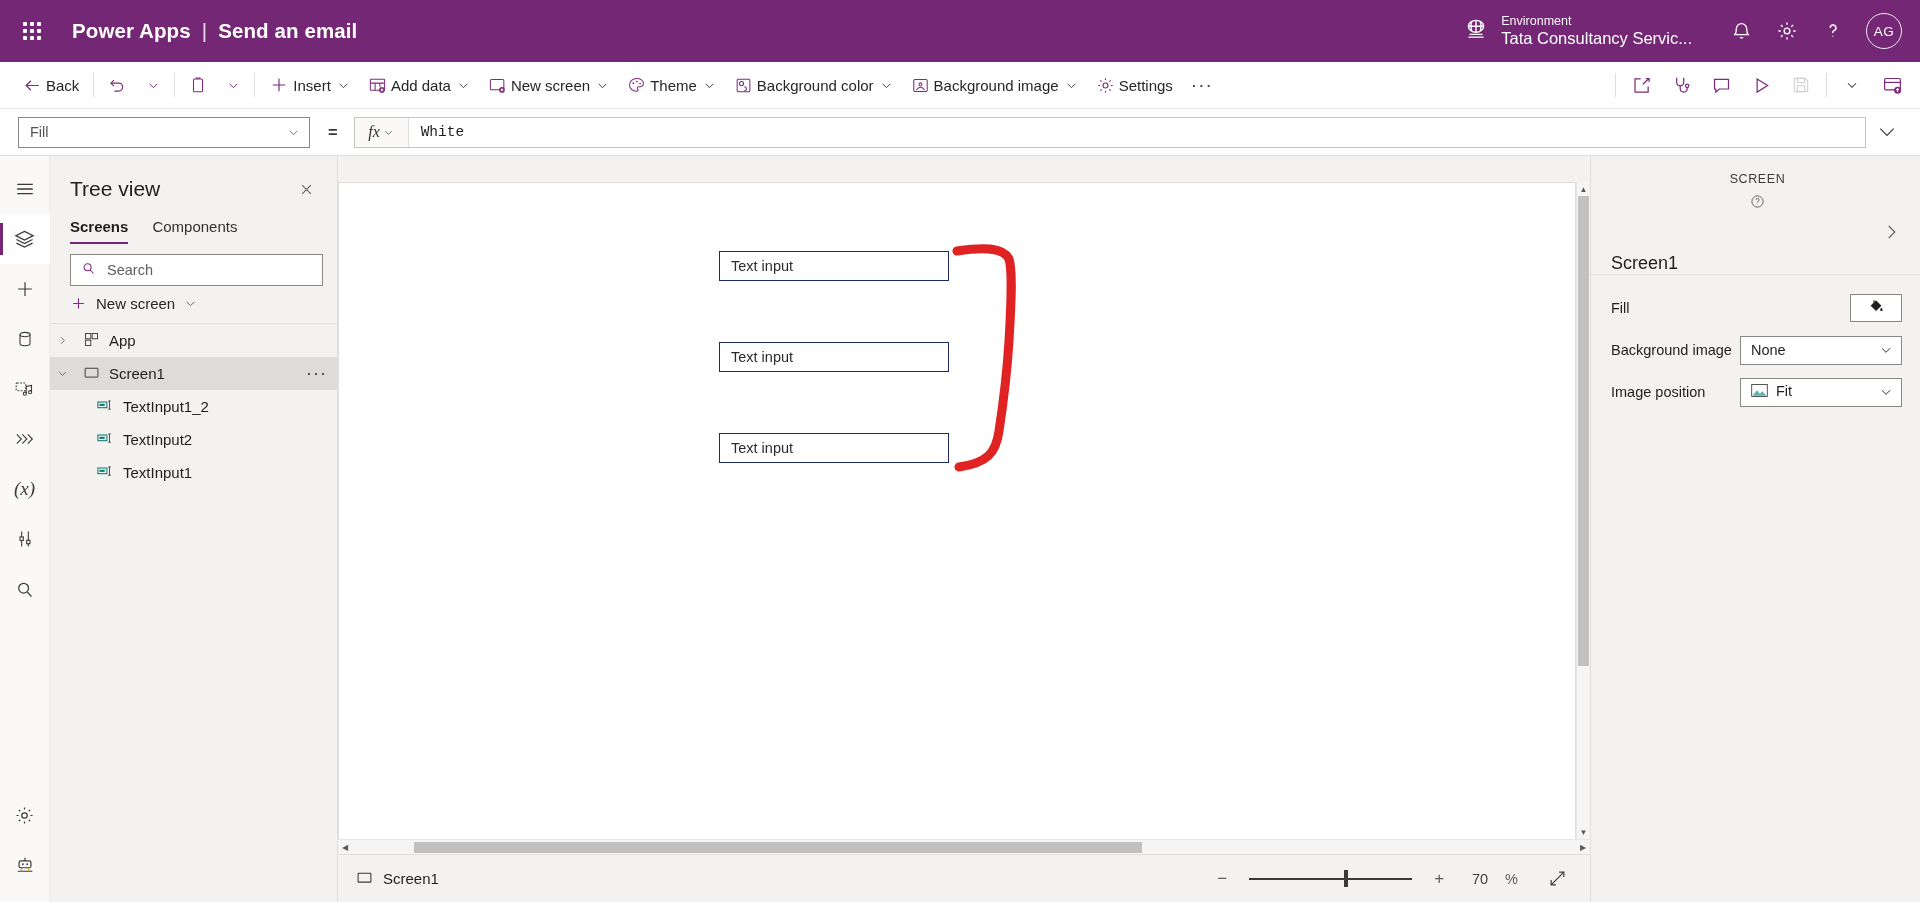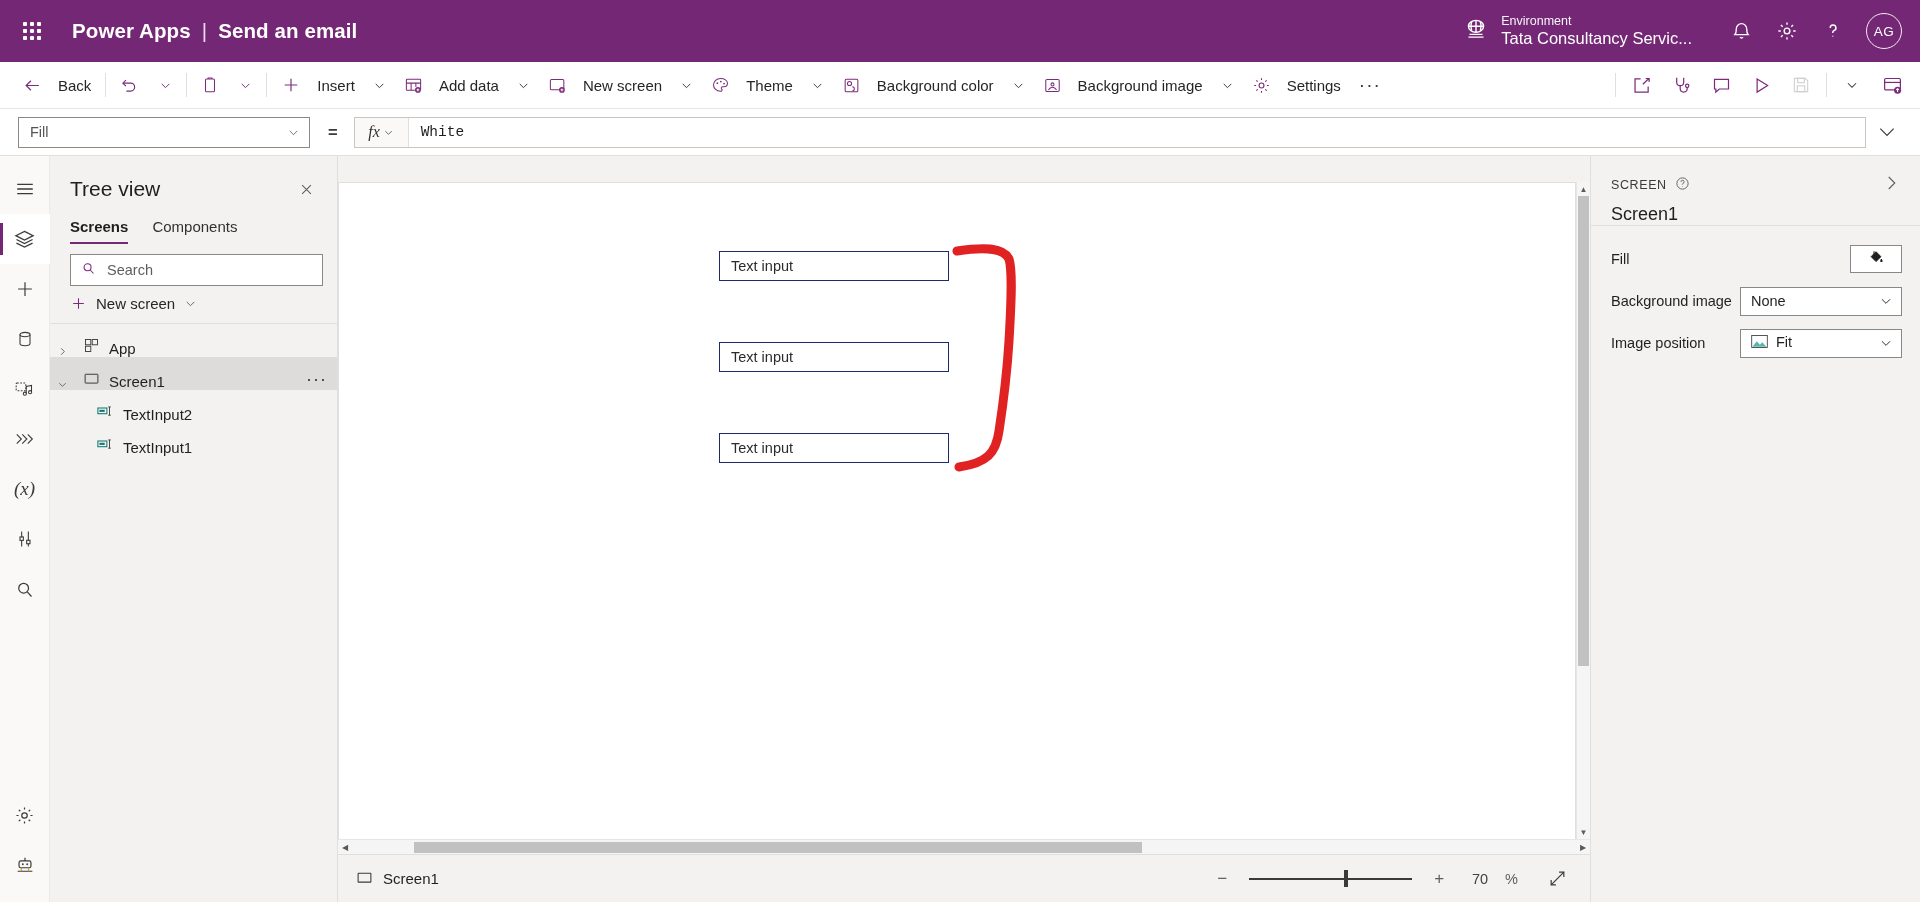--- a/index.html
+++ b/index.html
@@ -55,21 +55,21 @@
   }
 
   
   .cmdbar {
     height: 47px; min-height: 47px;
     background: #ffffff; border-bottom: 1px solid #e6e6e6;
     display: flex; align-items: center; padding: 0 8px 0 14px;
     color: #7c2b7c;
   }
   .cmd {
-    display: flex; align-items: center; gap: 16px;
+    display: flex; align-items: center; gap: 4px;
     height: 36px; padding: 0 9px; cursor: pointer; border-radius: 2px;
     font-size: 15px; color: #262626; white-space: nowrap;
   }
   .cmd svg { display: block; }
   .cmd .chev { margin-left: 2px; }
   .vsep { width: 1px; height: 24px; background: #e1dfdd; margin: 0 5px; }
   .cmdbar-spacer { flex: 1; }
   .iconbtn {
     width: 40px; height: 36px; display: flex; align-items: center; justify-content: center;
     cursor: pointer; border-radius: 2px;
@@ -152,21 +152,21 @@
     border: none; outline: none; flex: 1; font-size: 14.5px; color: #323130;
     font-family: "Liberation Sans", sans-serif; background: transparent;
   }
   .searchbox input::placeholder { color: #605e5c; }
   .newscreen {
     display: flex; align-items: center; gap: 9px;
     padding: 9px 20px 11px 20px; font-size: 15px; color: #262626; cursor: pointer;
   }
   .treelist { flex: 1; overflow-y: auto; border-top: 1px solid #e1dfdd; }
   .trow {
-    display: flex; align-items: flex-end; gap: 9px;
+    display: flex; align-items: center; gap: 9px;
     height: 33px; font-size: 15px; color: #201f1e; cursor: pointer; padding-right: 10px;
     position: relative;
   }
   .trow.selected { background: #dedcda; }
   .trow .caret { width: 24px; display:flex; align-items:center; justify-content:center; color:#605e5c; }
   .trow.child { padding-left: 46px; }
   .trow .more { margin-left: auto; font-size: 18px; color: #3b3a39; letter-spacing: 1px; }
 
   
   .canvaswrap { flex: 1; display: flex; flex-direction: column; min-width: 0; background: #f3f2f1; }
@@ -217,21 +217,21 @@
   .zoomval { font-size: 14.5px; color: #404040; min-width: 22px; text-align: right; }
   .zoompct { font-size: 14.5px; color: #605e5c; margin-left: 3px; }
   .fit { width: 30px; height: 28px; display:flex; align-items:center; justify-content:center; cursor:pointer; margin-left: 10px; }
 
   
   .proppane {
     width: 330px; min-width: 330px; background: #f3f2f1;
     border-left: 1px solid #e1dfdd; display: flex; flex-direction: column;
   }
   .pp-head { padding: 16px 16px 0 20px; }
-  .pp-kicker { display: flex; align-items: center; gap: 8px; }
+  .pp-kicker { display: flex; align-items: center; gap: 8px; flex-direction: column; }
   .pp-kicker-txt { font-size: 12.5px; letter-spacing: .6px; color: #3b3a39; }
   .pp-collapse { margin-left: auto; cursor: pointer; color: #605e5c; padding: 2px 4px; }
   .pp-name { font-size: 18px; color: #201f1e; margin-top: 6px; }
   .pp-tabs { display: flex; gap: 22px; padding: 14px 20px 0 20px; }
   .pp-tab { font-size: 14.5px; color: #323130; padding-bottom: 9px; cursor: pointer; position: relative; }
   .pp-tab.active { font-weight: 700; }
   .pp-tab.active::after { content:""; position:absolute; left:0; right:0; bottom:0; height: 2.5px; background: #742774; }
   .pp-divider { height: 1px; background: #e1dfdd; }
   .pp-rows { padding: 12px 18px 0 20px; }
   .pp-row { display: flex; align-items: center; height: 42px; }
@@ -636,20 +636,30 @@
           </span>
           <span>
             <svg width="17" height="17" viewBox="0 0 24 24" fill="none" stroke="#3b3a39" stroke-width="1.4">
               <rect x="3" y="6" width="18" height="12.5" rx="0.6"></rect>
             </svg>
           </span>
           <span>Screen1</span>
           <span class="more">···</span>
         </div>
 
+        <div class="trow child">
+          <span>
+            <svg width="18" height="18" viewBox="0 0 24 24" fill="none">
+              <rect x="2.5" y="8" width="12" height="7.6" stroke="#107a72" stroke-width="1.4"></rect>
+              <rect x="4.6" y="10.4" width="7" height="2.8" fill="#107a72"></rect>
+              <path d="M16.3 6.6h3.4M18 6.6v11M16.3 17.6h3.4" stroke="#3b3a39" stroke-width="1.2"></path>
+            </svg>
+          </span>
+          <span>TextInput1_2</span>
+        </div>
 
         <div class="trow child">
           <span>
             <svg width="18" height="18" viewBox="0 0 24 24" fill="none">
               <rect x="2.5" y="8" width="12" height="7.6" stroke="#107a72" stroke-width="1.4"></rect>
               <rect x="4.6" y="10.4" width="7" height="2.8" fill="#107a72"></rect>
               <path d="M16.3 6.6h3.4M18 6.6v11M16.3 17.6h3.4" stroke="#3b3a39" stroke-width="1.2"></path>
             </svg>
           </span>
           <span>TextInput2</span>

